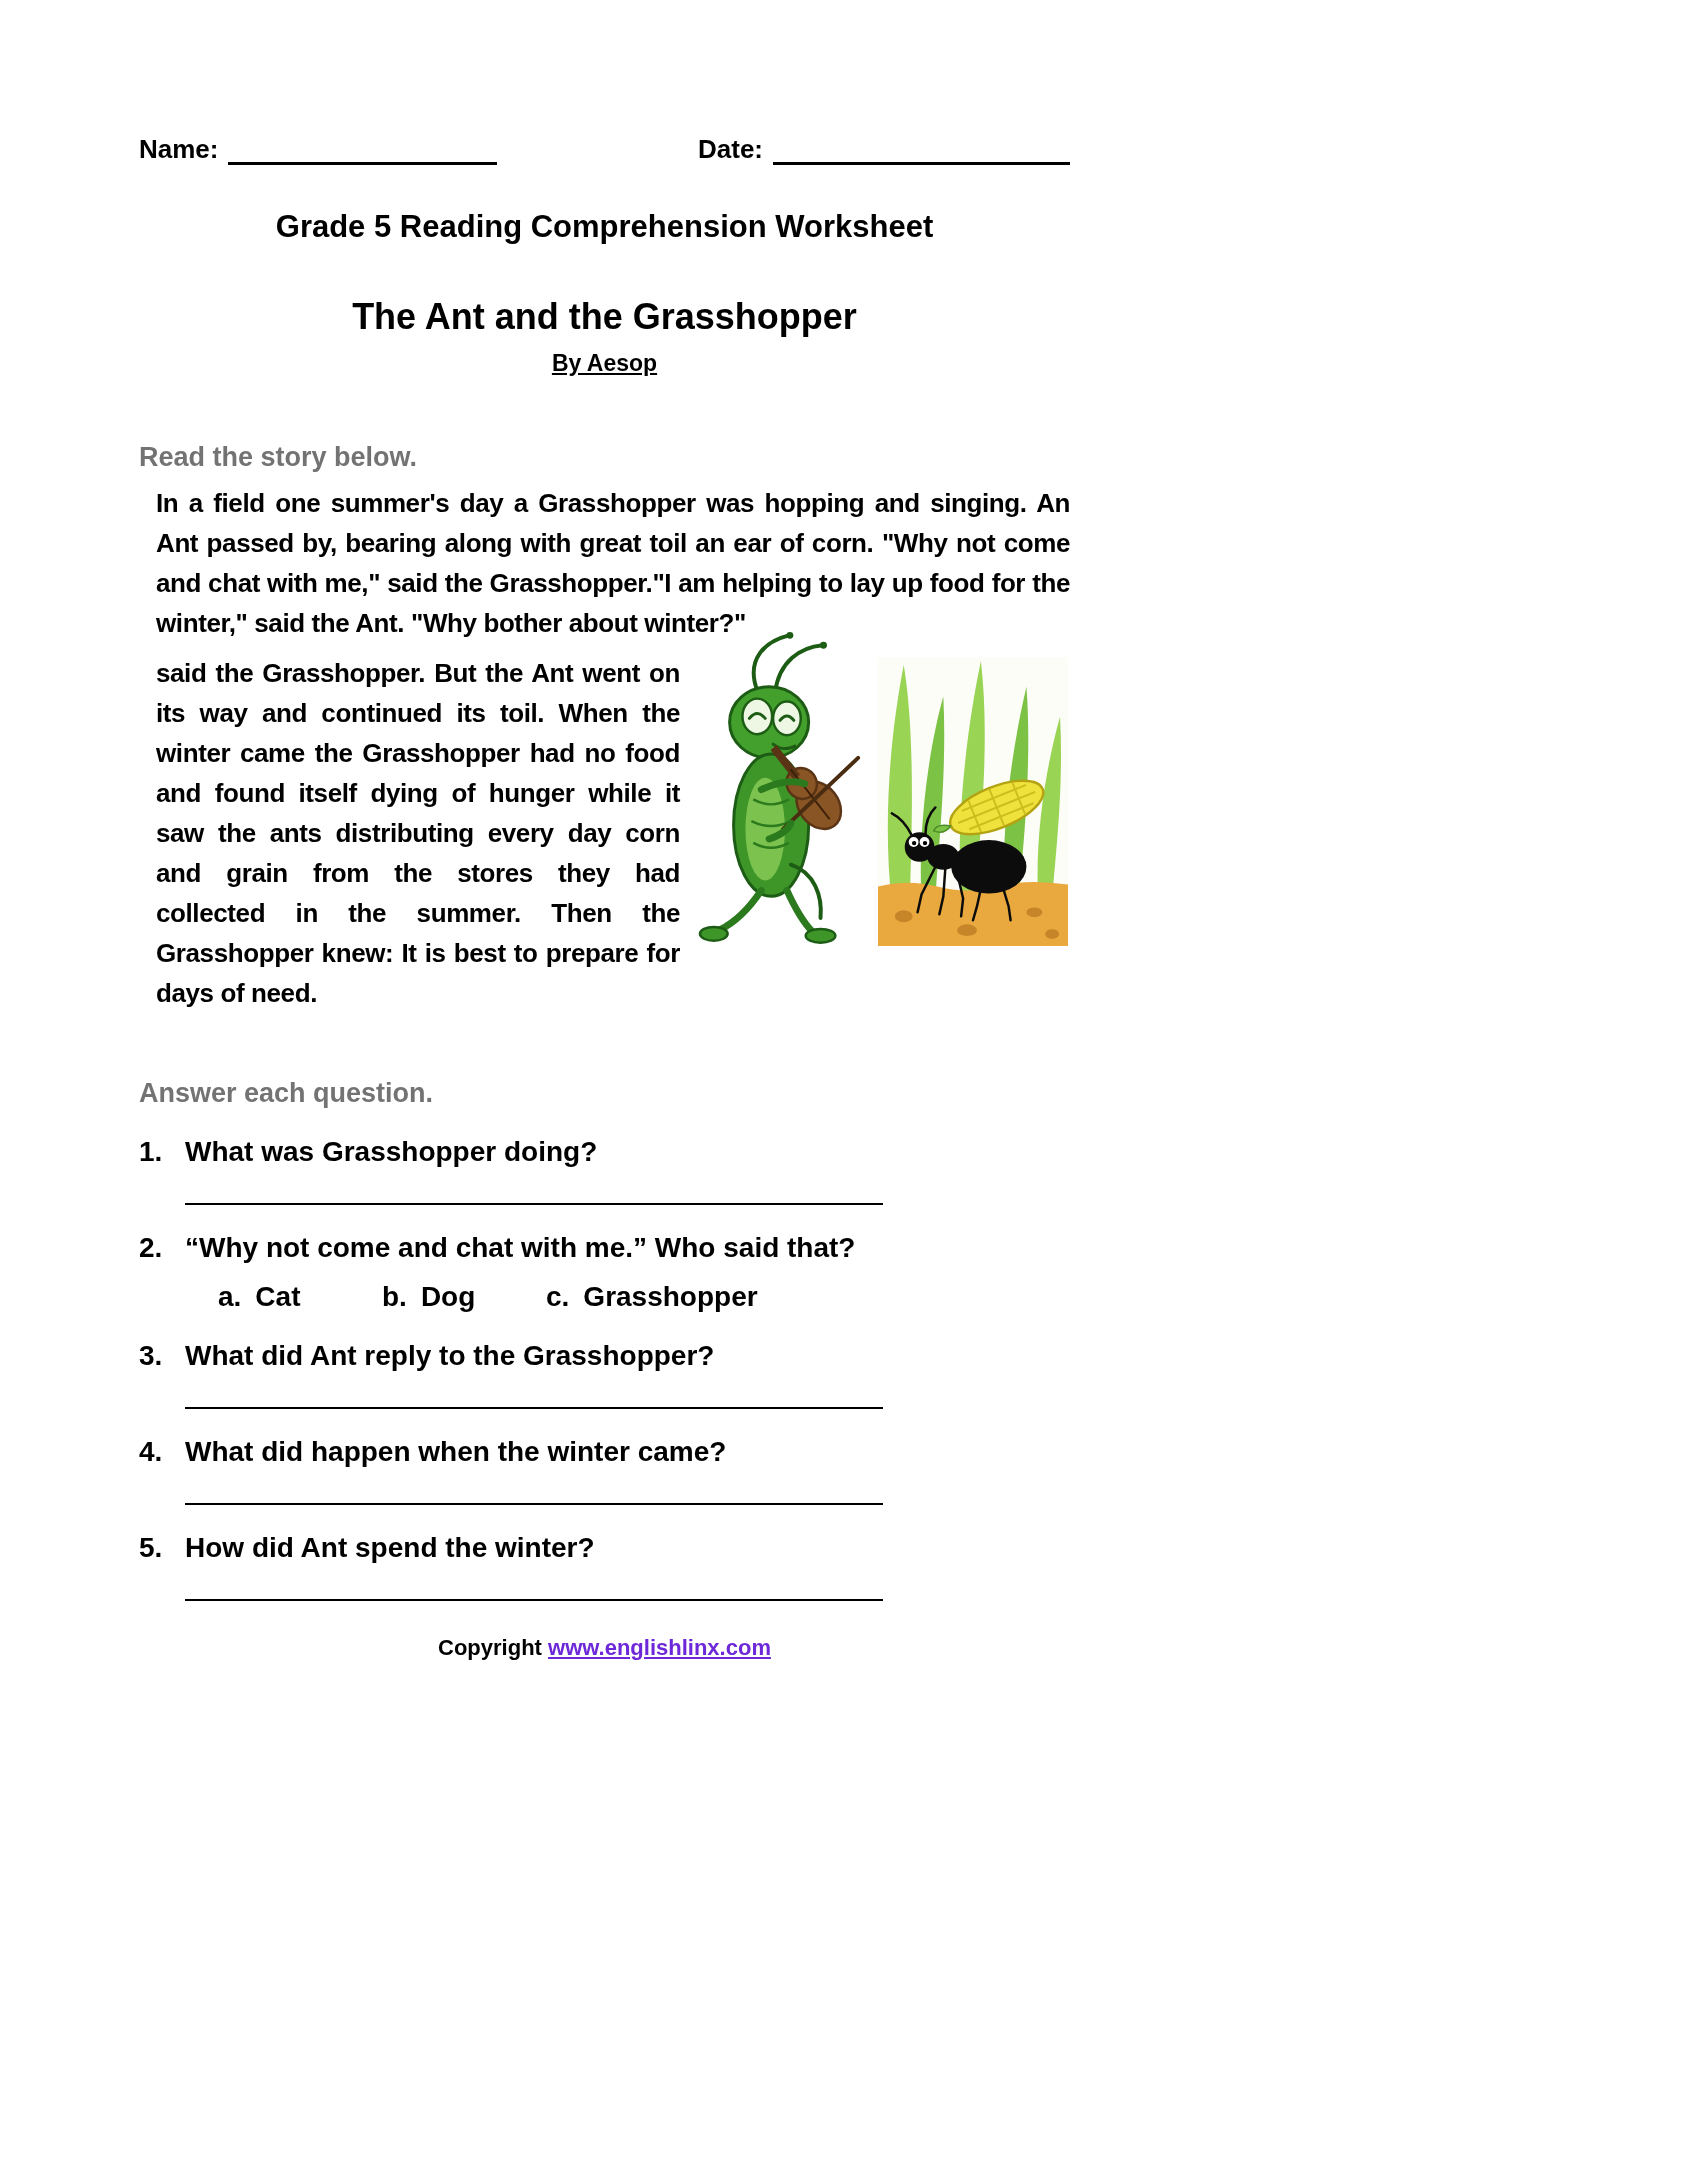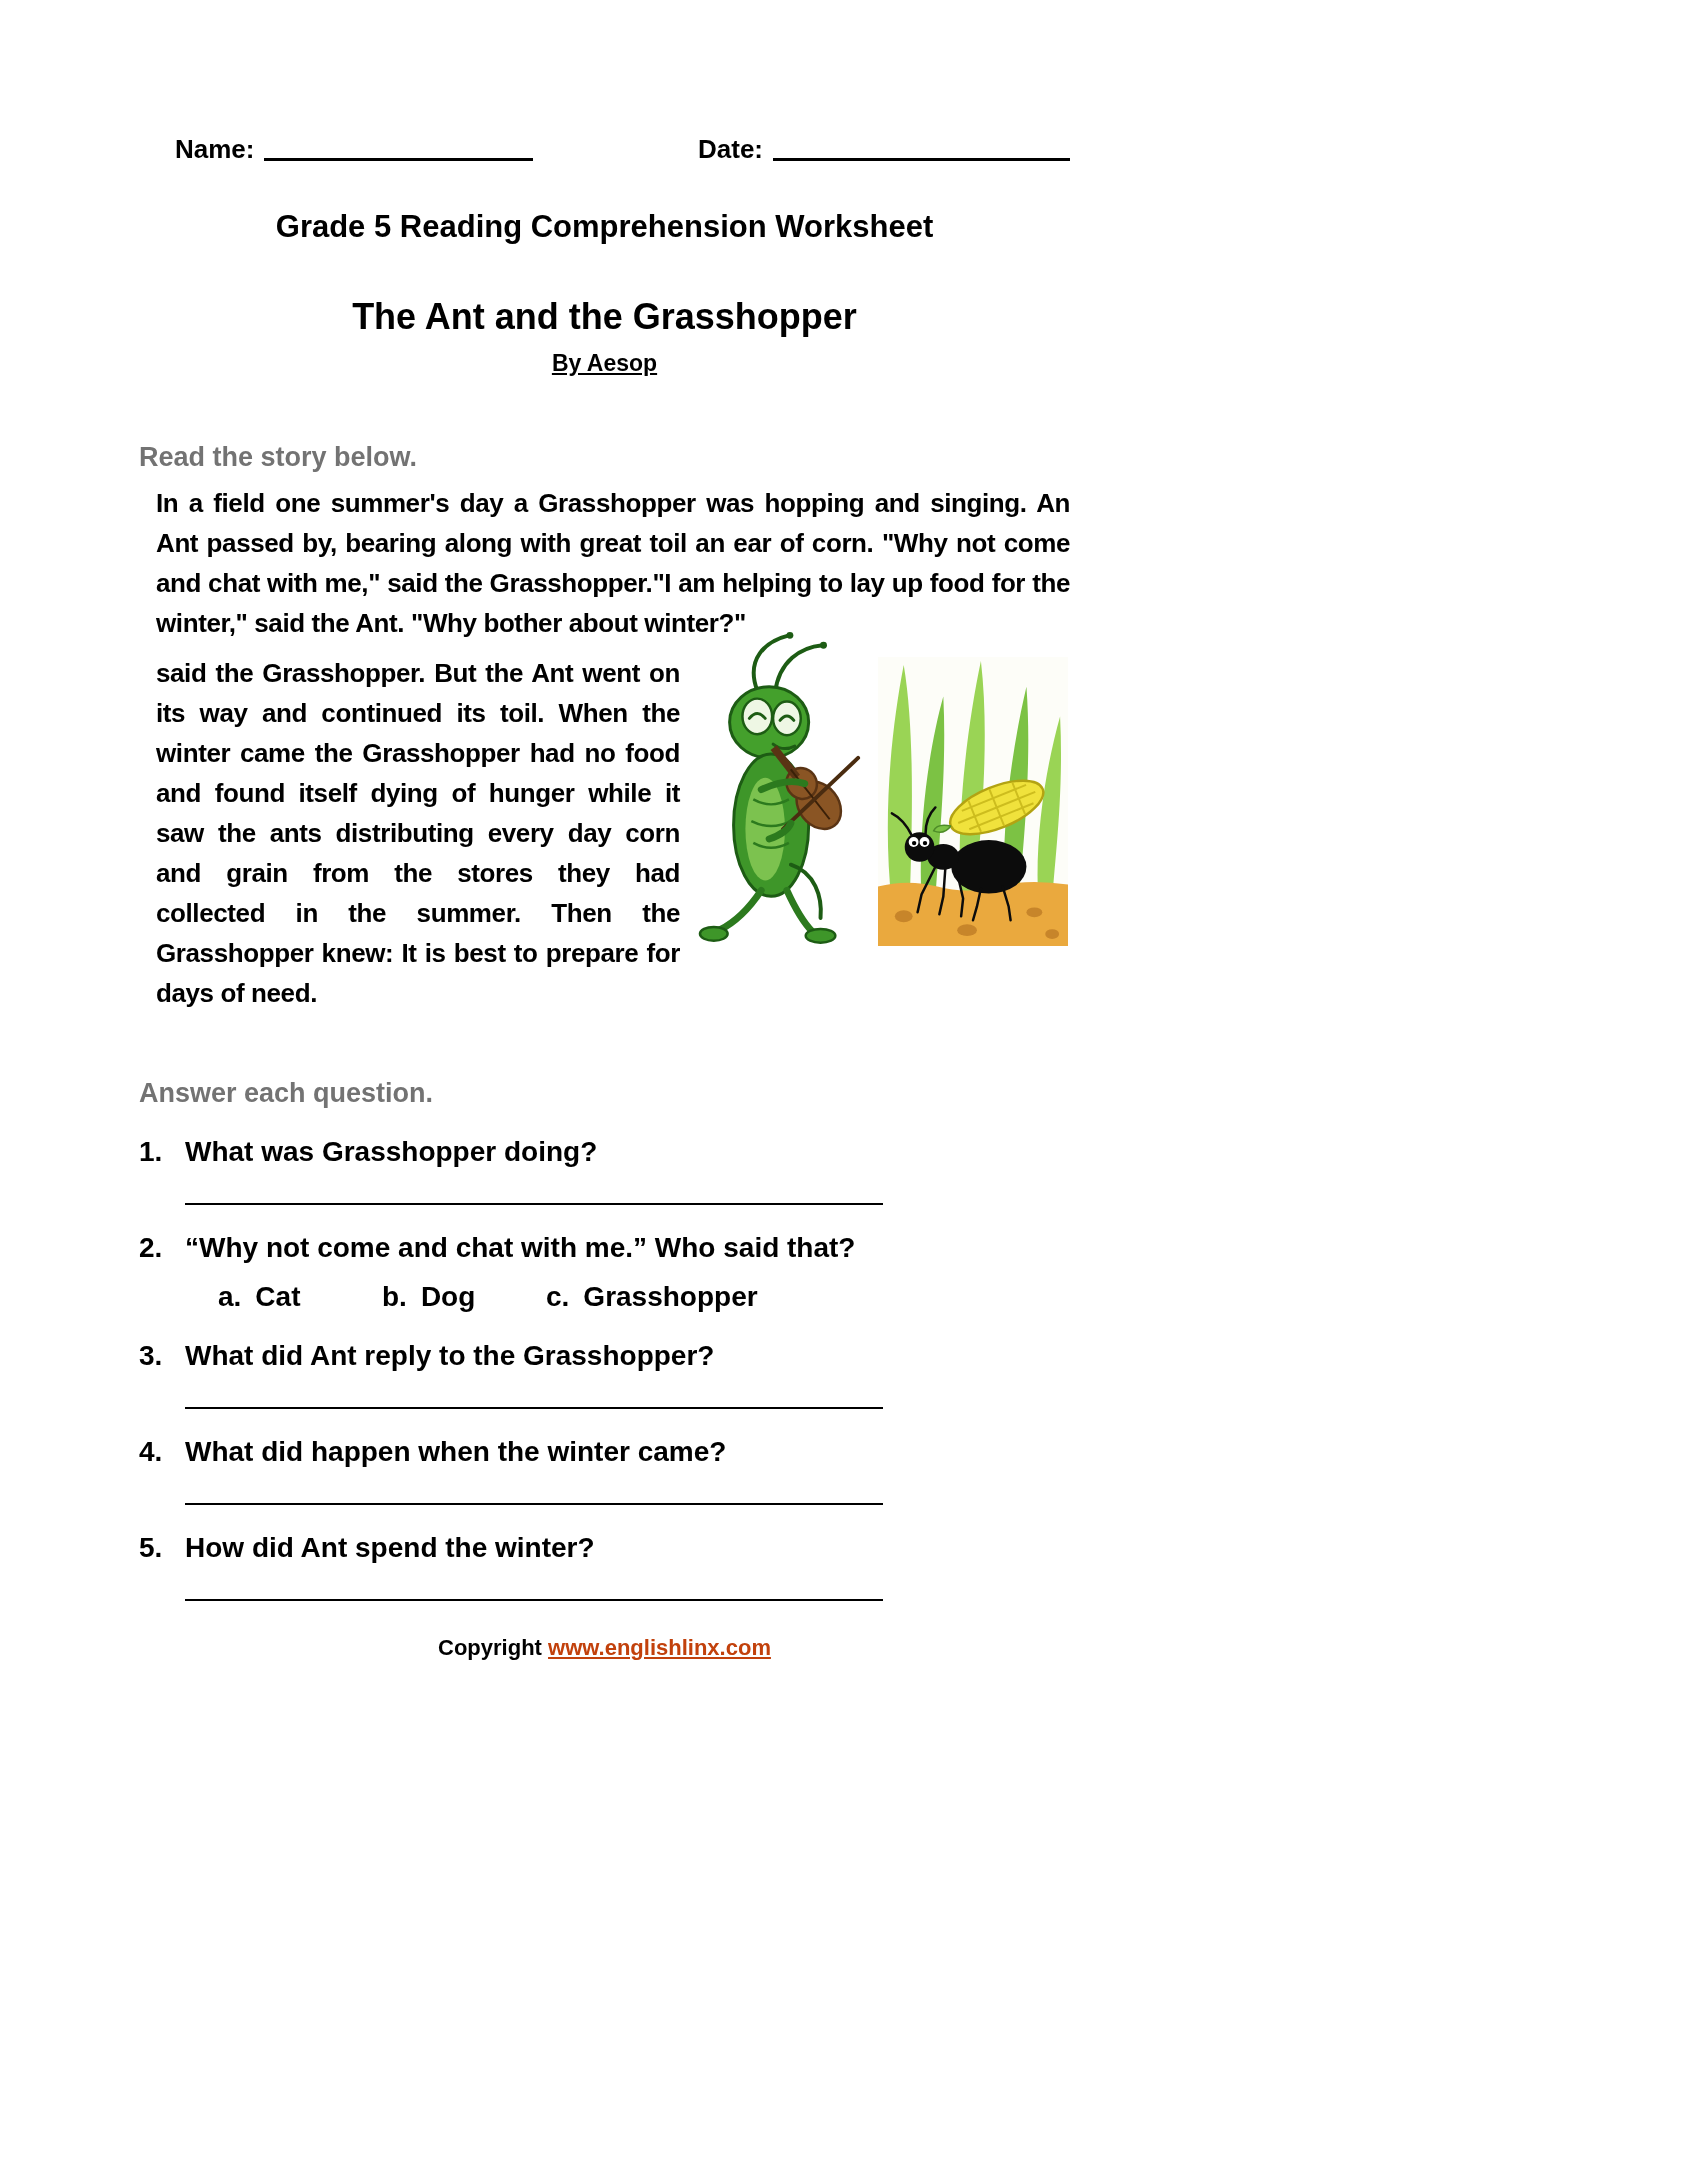--- a/index.html
+++ b/index.html
@@ -18,21 +18,21 @@
     padding-top: 134px;
     width: 931px;
   }
   
   .header-row {
     display: flex;
     justify-content: space-between;
     align-items: flex-end;
     font-size: 26px;
   }
-  .field-group { display: flex; align-items: flex-start; margin-left: 36px; }
+  .field-group { display: flex; align-items: flex-end; }
   .field-label { margin-right: 10px; }
   .blank-line {
     display: inline-block;
     border-bottom: 3px solid #000;
     height: 24px;
   }
   .name-line { width: 269px; }
   .date-line { width: 297px; }
 
   
@@ -90,21 +90,21 @@
   .choice-letter { margin-right: 14px; }
   .choice-a, .choice-b { width: 164px; }
 
   
   .footer {
     text-align: center;
     margin-top: 34px;
     font-size: 22px;
   }
   .footer a {
-    color: #c2410c;
+    color: #6d28d9;
     text-decoration: underline;
     cursor: pointer;
     text-align: right;
   }
   svg { display: block; }
 </style>
 </head>
 <body>
 
 <div class="page">

